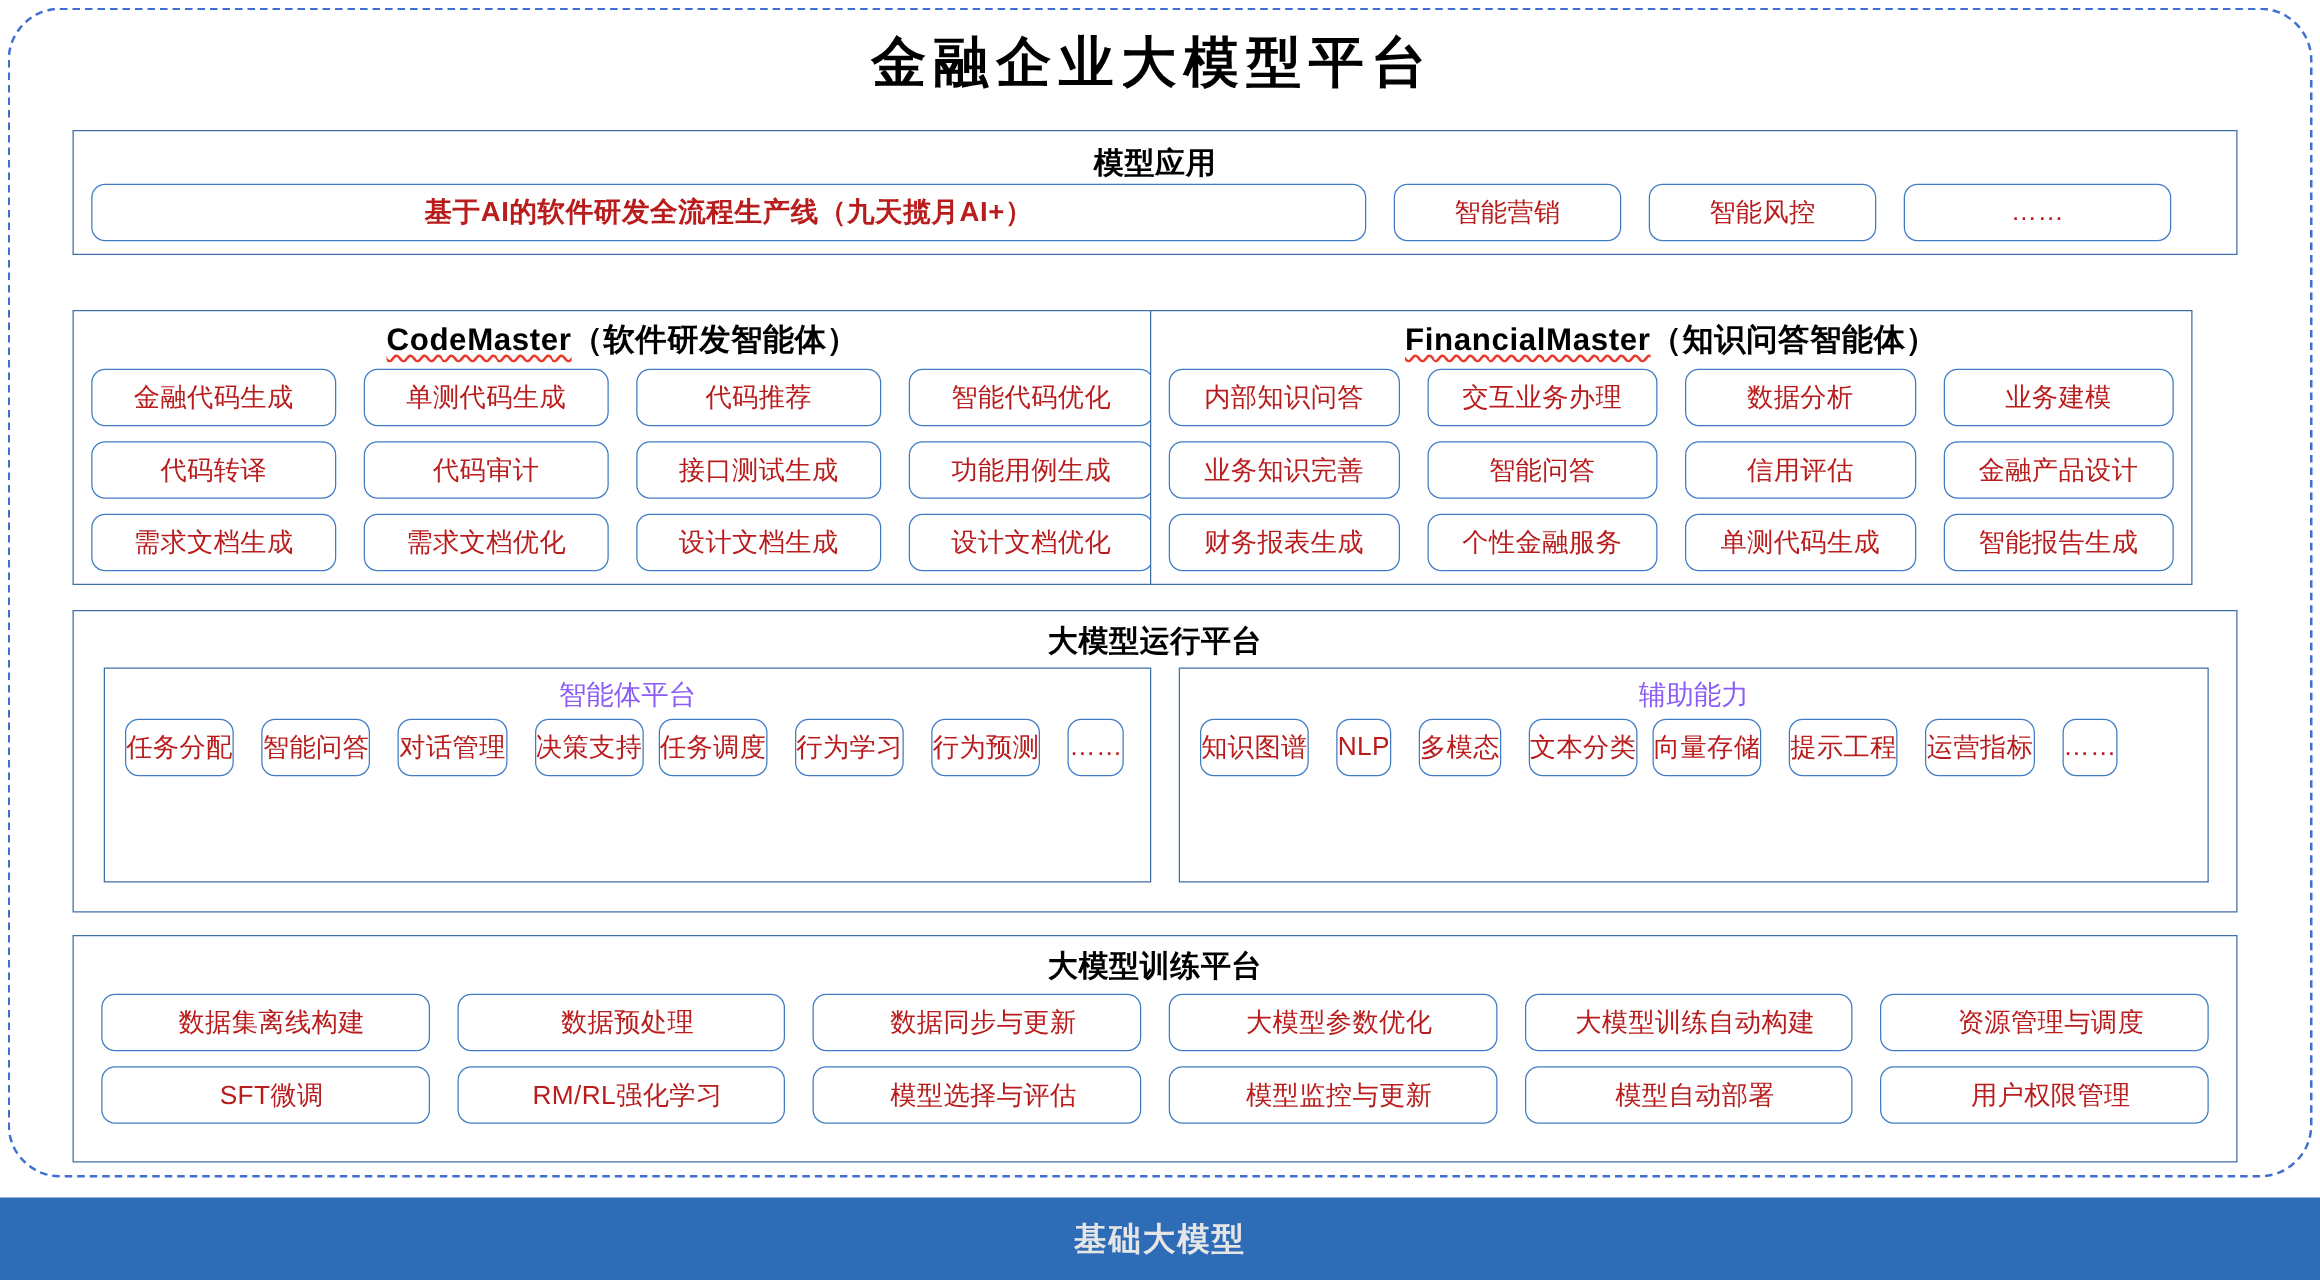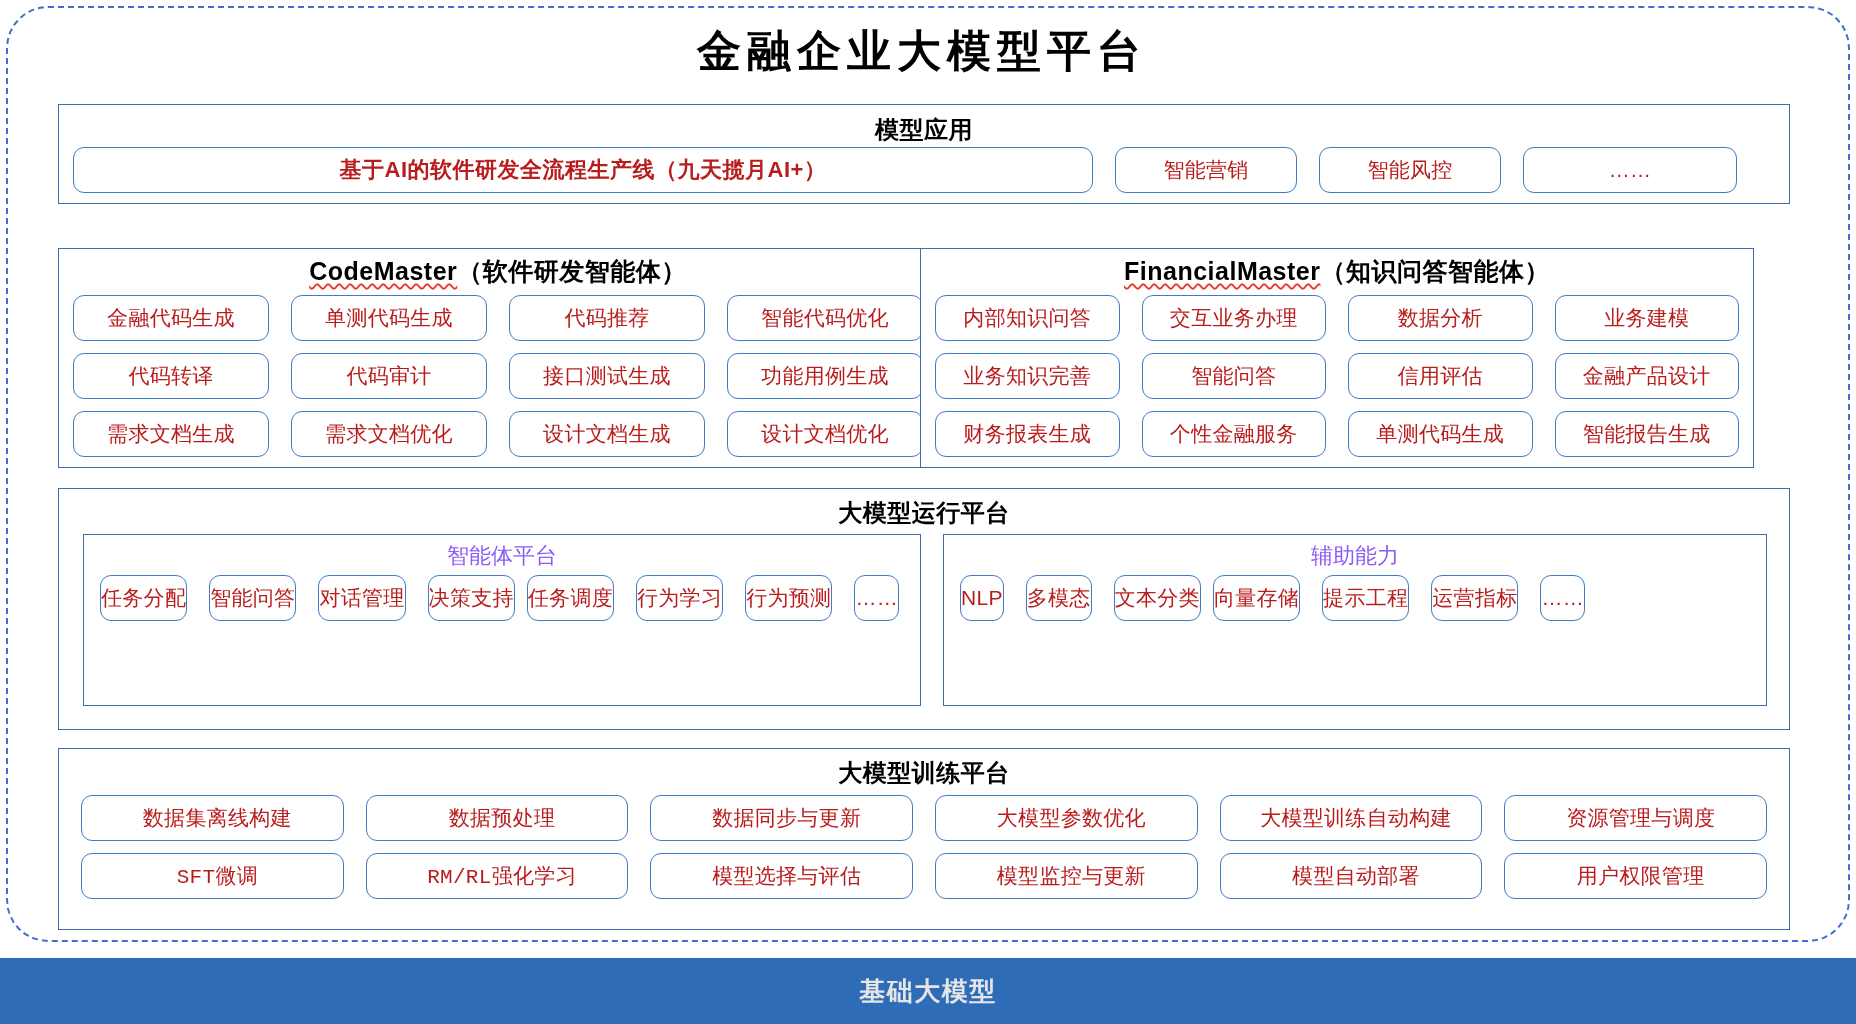--- a/index.html
+++ b/index.html
@@ -131,21 +131,21 @@
     font-weight: 400;
   }
   .sub-grid {
     position: absolute;
     left: 16px; top: 40px; right: 16px;
     display: flex; flex-direction: row; gap: 12px;
   }
   .sub-grid .row .pill { flex: 1 1 0; }
 
   
-  #sec-train { left: 58px; top: 748px; width: 1732px; height: 182px; font-family: Liberation Mono, monospace; }
+  #sec-train { left: 58px; top: 748px; width: 1732px; height: 182px; }
   #sec-train > .section-title { margin-top: 8px; }
   #train-grid {
     position: absolute;
     left: 22px; top: 46px; right: 22px;
     display: flex; flex-direction: column; gap: 12px;
   }
   #train-grid .row .pill { flex: 1 1 0; padding-left: 10px; }
 
   
   .base-bar {
@@ -253,20 +253,21 @@
           <div class="pill">行为预测</div>
           <div class="pill">……</div>
         </div>
       </div>
     </div>
 
     <div class="subbox" id="sub-aux">
       <div class="sub-title">辅助能力</div>
       <div class="sub-grid">
         <div class="row">
+          <div class="pill">知识图谱</div>
           <div class="pill">NLP</div>
           <div class="pill">多模态</div>
           <div class="pill">文本分类</div>
         </div>
         <div class="row">
           <div class="pill">向量存储</div>
           <div class="pill">提示工程</div>
           <div class="pill">运营指标</div>
           <div class="pill">……</div>
         </div>

